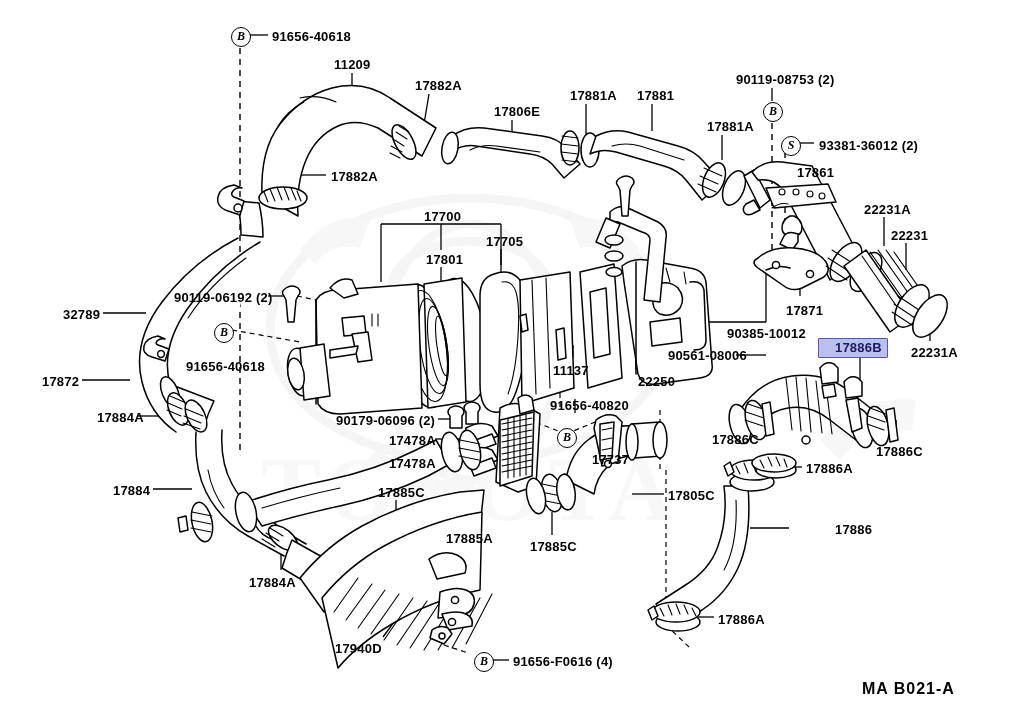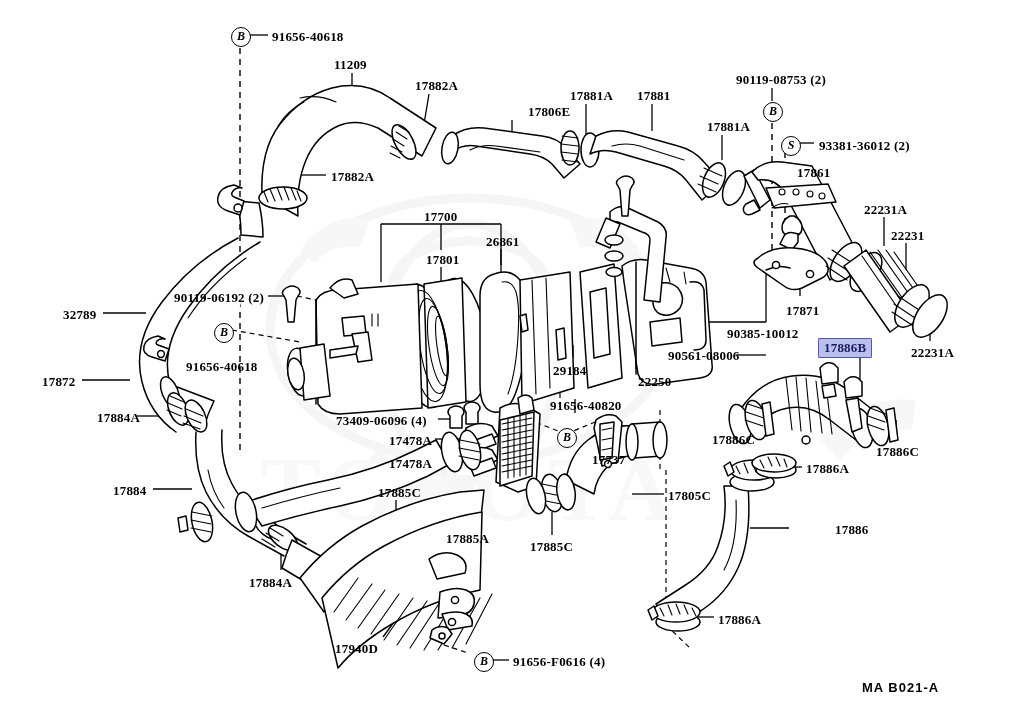--- a/index.html
+++ b/index.html
@@ -24,40 +24,40 @@
   }
   
   #artwork{
     position:absolute;
     left:0;top:0;
     width:1024px;height:728px;
   }
   
   .lbl{
     position:absolute;
-    font-family:Liberation Serif, serif;
+    font-family:Liberation Sans, sans-serif;
     font-size:13px;
     font-weight:700;
     color:#000000;
     white-space:nowrap;
     letter-spacing:.2px;
     line-height:1;
   }
   .lbl.hl{
     background:#b9c0ee;
     color:#1a1a5e;
     border:1.5px solid #5b54a8;
-    padding:2px 5px 3px 5px;
+    padding:2px 5px 3px 16px;
     border-radius:1px;
     text-align:right;
   }
   .footer{
     position:absolute;
     font-family:"Liberation Sans", sans-serif;
-    font-size:13px;
+    font-size:16px;
     font-weight:700;
     color:#000;
     letter-spacing:1px;
   }
   
   .badge{
     position:absolute;
     width:18px;height:18px;
     border:1.6px solid #000;
     border-radius:50%;
@@ -470,49 +470,49 @@
       <path class="sf" d="M432 630 q8 -6 16 -2 l4 6 l-8 10 l-14 -6z"></path>
       <circle class="sf" cx="442" cy="636" r="3"></circle>
     </g>
   </svg>
 
   <div id="label-layer">
       <div class="lbl" style="left: 272px; top: 30px;">91656-40618</div>
       <div class="badge" style="left: 231px; top: 27px;">B</div>
       <div class="lbl" style="left: 334px; top: 58px;">11209</div>
       <div class="lbl" style="left: 415px; top: 79px;">17882A</div>
-      <div class="lbl" style="left: 494px; top: 105px; margin-left: 34px;">17806E</div>
+      <div class="lbl" style="left: 494px; top: 105px;">17806E</div>
       <div class="lbl" style="left: 570px; top: 89px;">17881A</div>
       <div class="lbl" style="left: 637px; top: 89px;">17881</div>
       <div class="lbl" style="left: 736px; top: 73px;">90119-08753 (2)</div>
       <div class="badge" style="left: 763px; top: 102px;">B</div>
       <div class="lbl" style="left: 707px; top: 120px;">17881A</div>
       <div class="lbl" style="left: 819px; top: 139px;">93381-36012 (2)</div>
       <div class="badge" style="left: 781px; top: 136px;">S</div>
       <div class="lbl" style="left: 797px; top: 166px;">17861</div>
       <div class="lbl" style="left: 331px; top: 170px;">17882A</div>
       <div class="lbl" style="left: 864px; top: 203px;">22231A</div>
       <div class="lbl" style="left: 891px; top: 229px;">22231</div>
       <div class="lbl" style="left: 424px; top: 210px; text-align: right;">17700</div>
-      <div class="lbl" style="left: 486px; top: 235px;">26861</div>
+      <div class="lbl" style="left: 486px; top: 235px;">17705</div>
       <div class="lbl" style="left: 426px; top: 253px;">17801</div>
       <div class="lbl" style="left: 174px; top: 291px;">90119-06192 (2)</div>
       <div class="badge" style="left: 214px; top: 323px;">B</div>
       <div class="lbl" style="left: 63px; top: 308px;">32789</div>
       <div class="lbl" style="left: 786px; top: 304px;">17871</div>
       <div class="lbl" style="left: 727px; top: 327px;">90385-10012</div>
       <div class="lbl" style="left: 186px; top: 360px;">91656-40618</div>
       <div class="lbl" style="left: 42px; top: 375px;">17872</div>
       <div class="lbl" style="left: 668px; top: 349px;">90561-08006</div>
-      <div class="lbl" style="left: 553px; top: 364px;">29184</div>
+      <div class="lbl" style="left: 553px; top: 364px;">11137</div>
       <div class="lbl" style="left: 638px; top: 375px;">22250</div>
       <div class="lbl" style="left: 911px; top: 346px;">22231A</div>
       <div class="lbl hl" style="left: 818px; top: 338px;">17886B</div>
       <div class="lbl" style="left: 97px; top: 411px;">17884A</div>
-      <div class="lbl" style="left: 336px; top: 414px;">73409-06096 (4)</div>
+      <div class="lbl" style="left: 336px; top: 414px;">90179-06096 (2)</div>
       <div class="lbl" style="left: 550px; top: 399px; text-align: center;">91656-40820</div>
       <div class="badge" style="left: 557px; top: 428px;">B</div>
       <div class="lbl" style="left: 389px; top: 434px;">17478A</div>
       <div class="lbl" style="left: 389px; top: 457px;">17478A</div>
       <div class="lbl" style="left: 572px; top: 453px; padding-left: 20px;">17737</div>
       <div class="lbl" style="left: 712px; top: 433px;">17886C</div>
       <div class="lbl" style="left: 876px; top: 445px;">17886C</div>
       <div class="lbl" style="left: 806px; top: 462px;">17886A</div>
       <div class="lbl" style="left: 378px; top: 486px;">17885C</div>
       <div class="lbl" style="left: 668px; top: 489px;">17805C</div>

